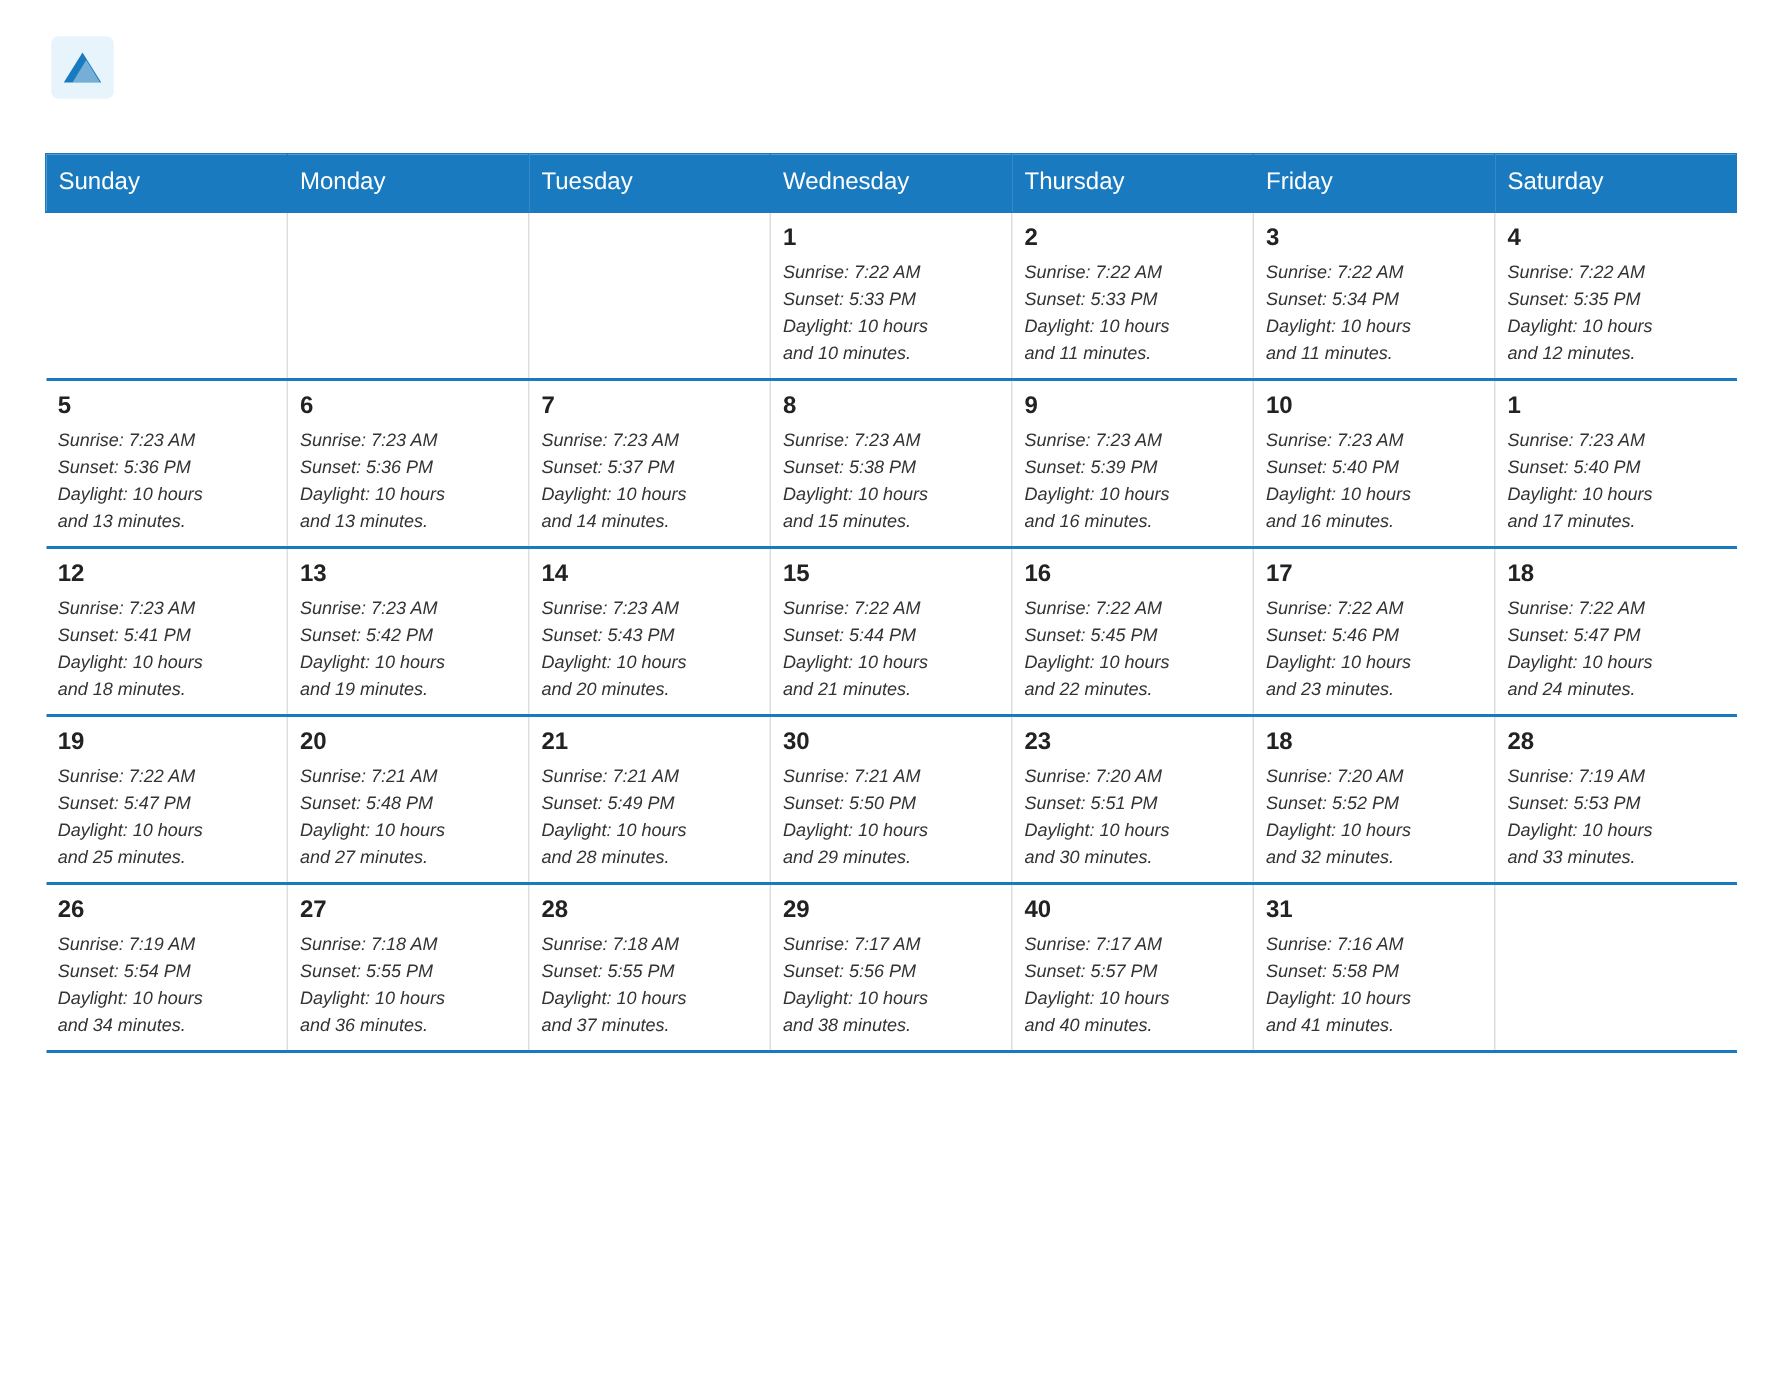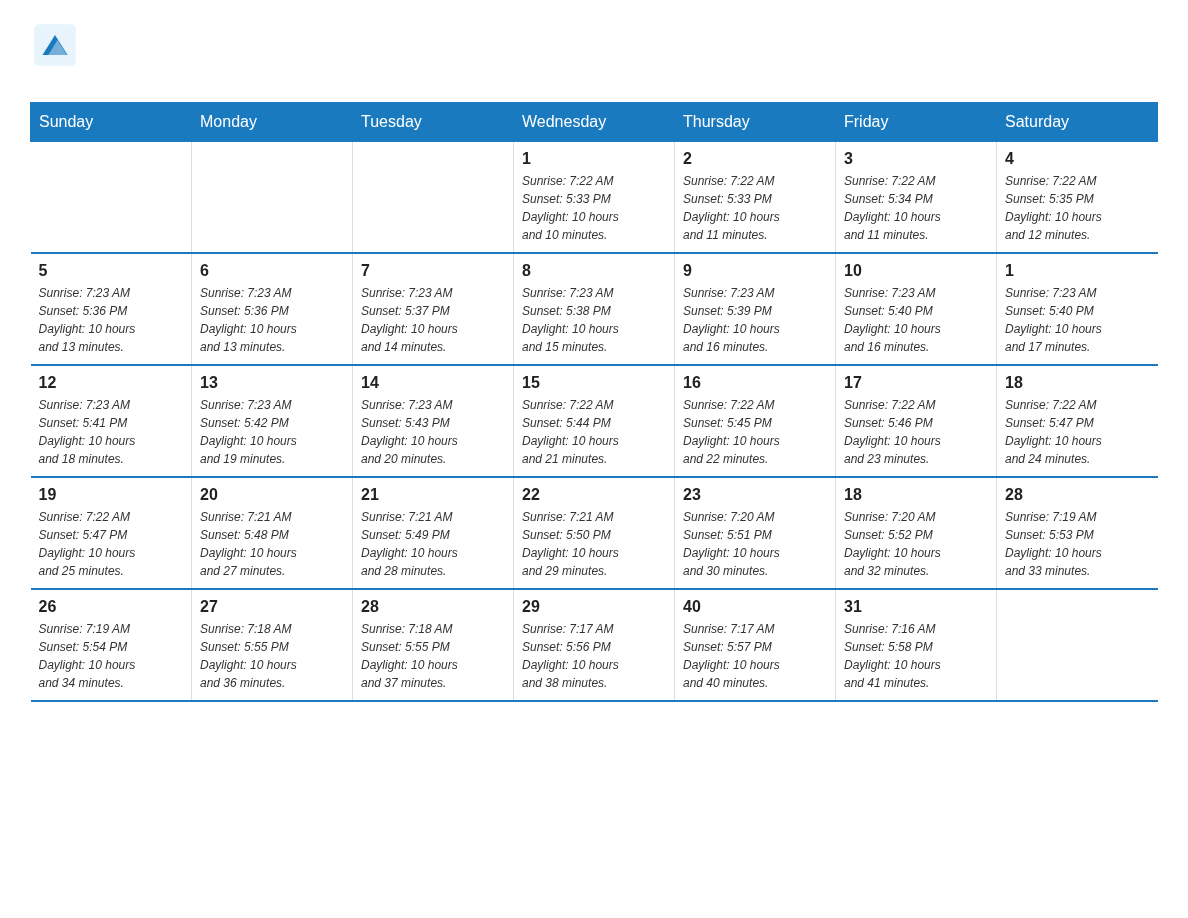--- a/index.html
+++ b/index.html
@@ -224,21 +224,21 @@
         </td>
         <td>
           <span class="day-number">20</span>
           <div class="day-info">Sunrise: 7:21 AM<br>Sunset: 5:48 PM<br>Daylight: 10 hours<br>and 27 minutes.</div>
         </td>
         <td>
           <span class="day-number">21</span>
           <div class="day-info">Sunrise: 7:21 AM<br>Sunset: 5:49 PM<br>Daylight: 10 hours<br>and 28 minutes.</div>
         </td>
         <td>
-          <span class="day-number">22</span>
+          <span class="day-number">30</span>
           <div class="day-info">Sunrise: 7:21 AM<br>Sunset: 5:50 PM<br>Daylight: 10 hours<br>and 29 minutes.</div>
         </td>
         <td>
           <span class="day-number">23</span>
           <div class="day-info">Sunrise: 7:20 AM<br>Sunset: 5:51 PM<br>Daylight: 10 hours<br>and 30 minutes.</div>
         </td>
         <td>
           <span class="day-number">18</span>
           <div class="day-info">Sunrise: 7:20 AM<br>Sunset: 5:52 PM<br>Daylight: 10 hours<br>and 32 minutes.</div>
         </td>

